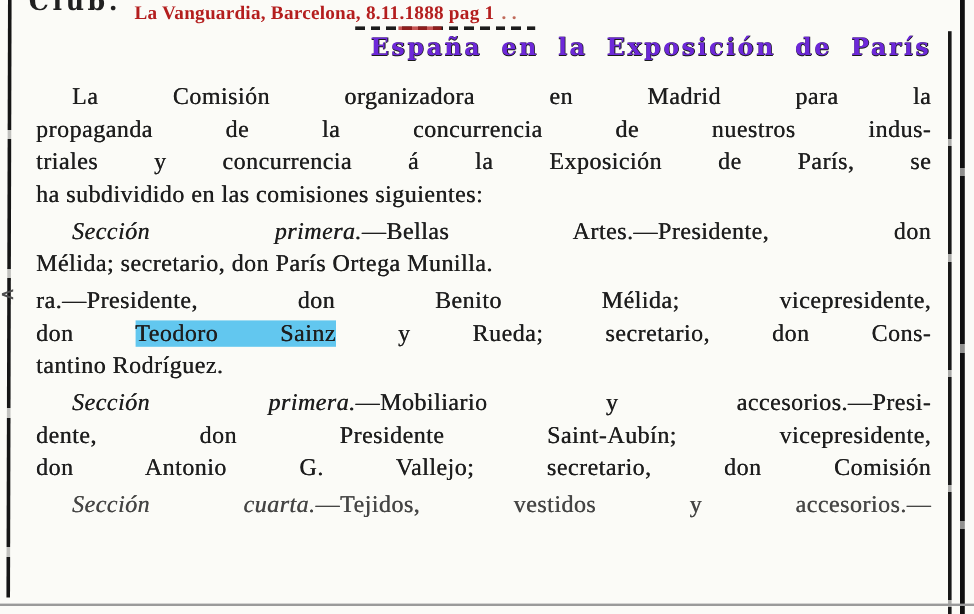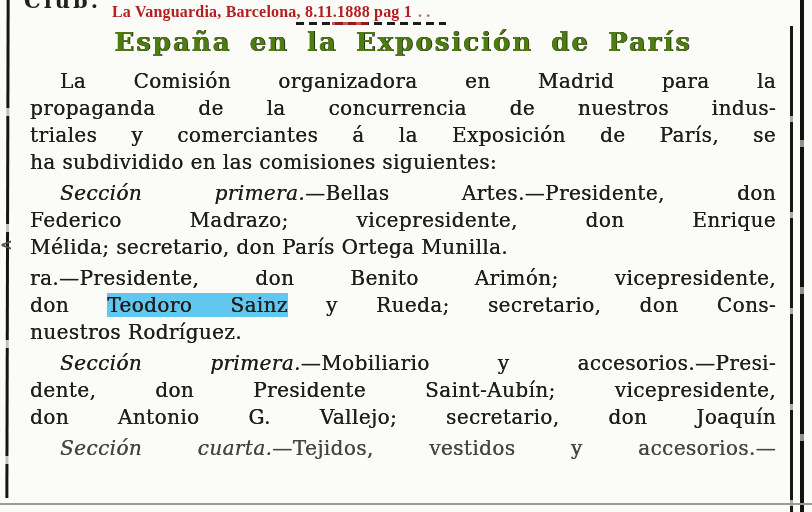--- a/index.html
+++ b/index.html
@@ -40,33 +40,33 @@
   .separator .dashes {
     position:absolute; left:0; top:1px; width:100%; height:3px;
     background:repeating-linear-gradient(90deg,#1c1c1c 0 8px, transparent 8px 13px);
   }
   .separator .red-dash {
     position:absolute; left:36px; top:1px; width:36px; height:3px;
     background:#b41e1e; opacity:.75;
   }
   .headline {
     position:absolute; left:30px; top:27px; width:746px; margin:0;
-    text-align:center; font-family:"DejaVu Serif", serif; font-weight:bold;
-    font-size:26px; letter-spacing:2px; word-spacing:7px; color:#4d7c0f;
+    text-align:right; font-family:"DejaVu Serif", serif; font-weight:bold;
+    font-size:20px; letter-spacing:2px; word-spacing:7px; color:#6d28d9;
     text-shadow:.7px 0 0 #1b1b1b, 0 .4px 0 #1b1b1b;
     white-space:nowrap;
   }
   .article {
     position:absolute; left:30px; top:68px; width:746px;
     font-size:20px; line-height:27px; color:#1e1e1e;
     letter-spacing:.4px; text-shadow:.3px 0 0 #1e1e1e;
   }
   .para { margin:0; }
   .para + .para { margin-top:4px; }
-  .line { text-align:justify; }
+  .line { text-align:justify;font-family:Liberation Serif, serif; }
   .line.j { text-align-last:justify; }
   .line.first { text-indent:30px; }
   .it { font-style:italic; }
   .hl { background:#62c7ef; }
   .para.faded { opacity:.82; filter:blur(.3px); }
   .bottom-line {
     position:absolute; left:0; top:503px; width:812px; height:2px;
     background:#9a9a9a;
   }
 </style>
@@ -89,37 +89,36 @@
     <div class="dashes"></div>
     <div class="red-dash"></div>
   </div>
 
   <h1 class="headline">España en la Exposición de París</h1>
 
   <div class="article" id="article-body">
       <div class="para">
         <div class="line first j"><span>La Comisión organizadora en Madrid para la</span></div>
         <div class="line j"><span>propaganda de la concurrencia de nuestros indus-</span></div>
-        <div class="line j"><span>triales y comerciantes á la Exposición de París, se</span></div>
+        <div class="line j"><span>triales y concurrencia á la Exposición de París, se</span></div>
         <div class="line"><span>ha subdividido en las comisiones siguientes:</span></div>
       </div>
       <div class="para">
         <div class="line first j"><span class="it">Sección primera.</span><span>—Bellas Artes.—Presidente, don</span></div>
-        <div class="line j"><span>Federico Madrazo; vicepresidente, don Enrique</span></div>
         <div class="line"><span>Mélida; secretario, don París Ortega Munilla.</span></div>
       </div>
       <div class="para">
-        <div class="line j"><span>ra.—Presidente, don Benito Arimón; vicepresidente,</span></div>
+        <div class="line j"><span>ra.—Presidente, don Benito Mélida; vicepresidente,</span></div>
         <div class="line j"><span>don </span><span class="hl" style="background: rgb(98, 199, 239);">Teodoro Sainz</span><span> y Rueda; secretario, don Cons-</span></div>
-        <div class="line"><span>nuestros Rodríguez.</span></div>
+        <div class="line"><span>tantino Rodríguez.</span></div>
       </div>
       <div class="para">
         <div class="line first j"><span class="it">Sección primera.</span><span>—Mobiliario y accesorios.—Presi-</span></div>
         <div class="line j"><span>dente, don Presidente Saint-Aubín; vicepresidente,</span></div>
-        <div class="line j"><span>don Antonio G. Vallejo; secretario, don Joaquín</span></div>
+        <div class="line j"><span>don Antonio G. Vallejo; secretario, don Comisión</span></div>
       </div>
       <div class="para faded">
         <div class="line first j"><span class="it">Sección cuarta.</span><span>—Tejidos, vestidos y accesorios.—</span></div>
       </div>
     </div>
 
   <div class="bottom-line"></div>
 </div>
 
 </body></html>

